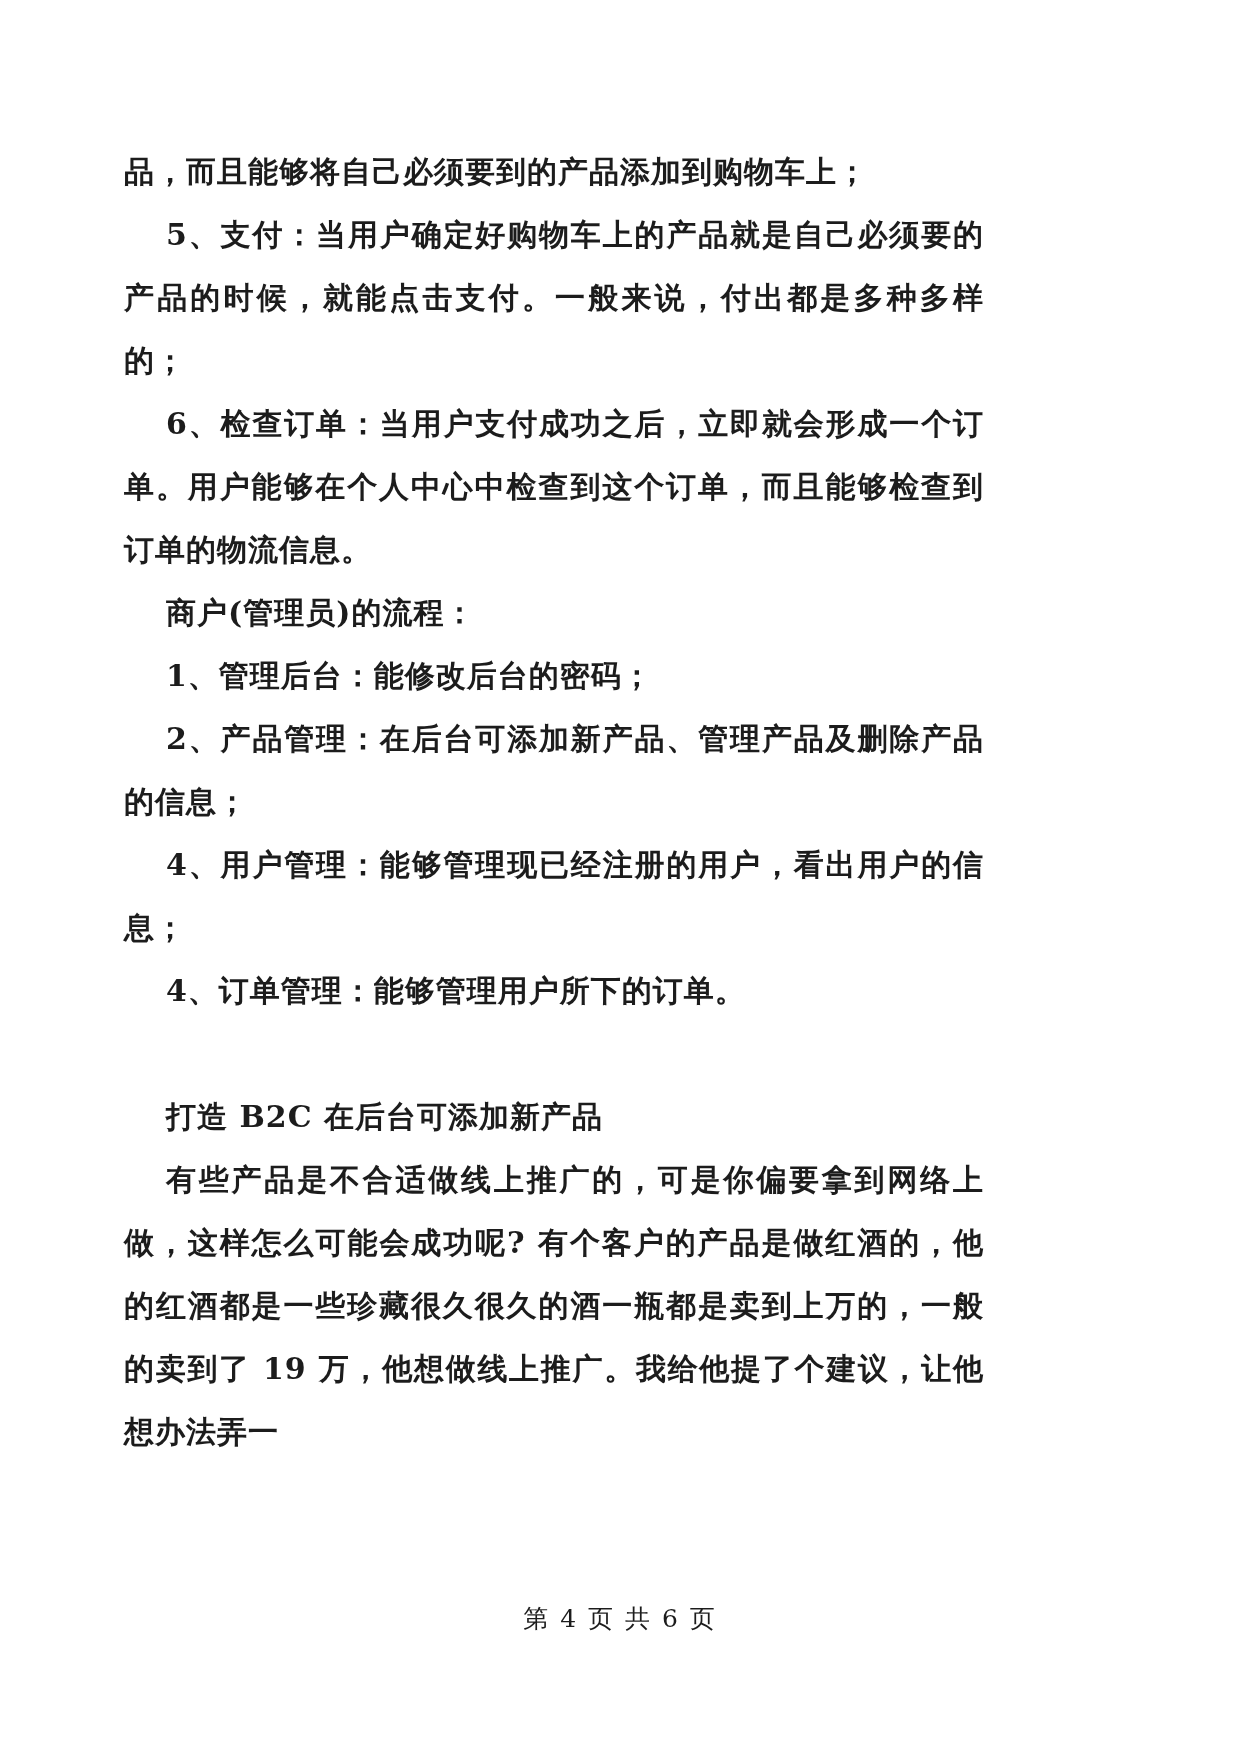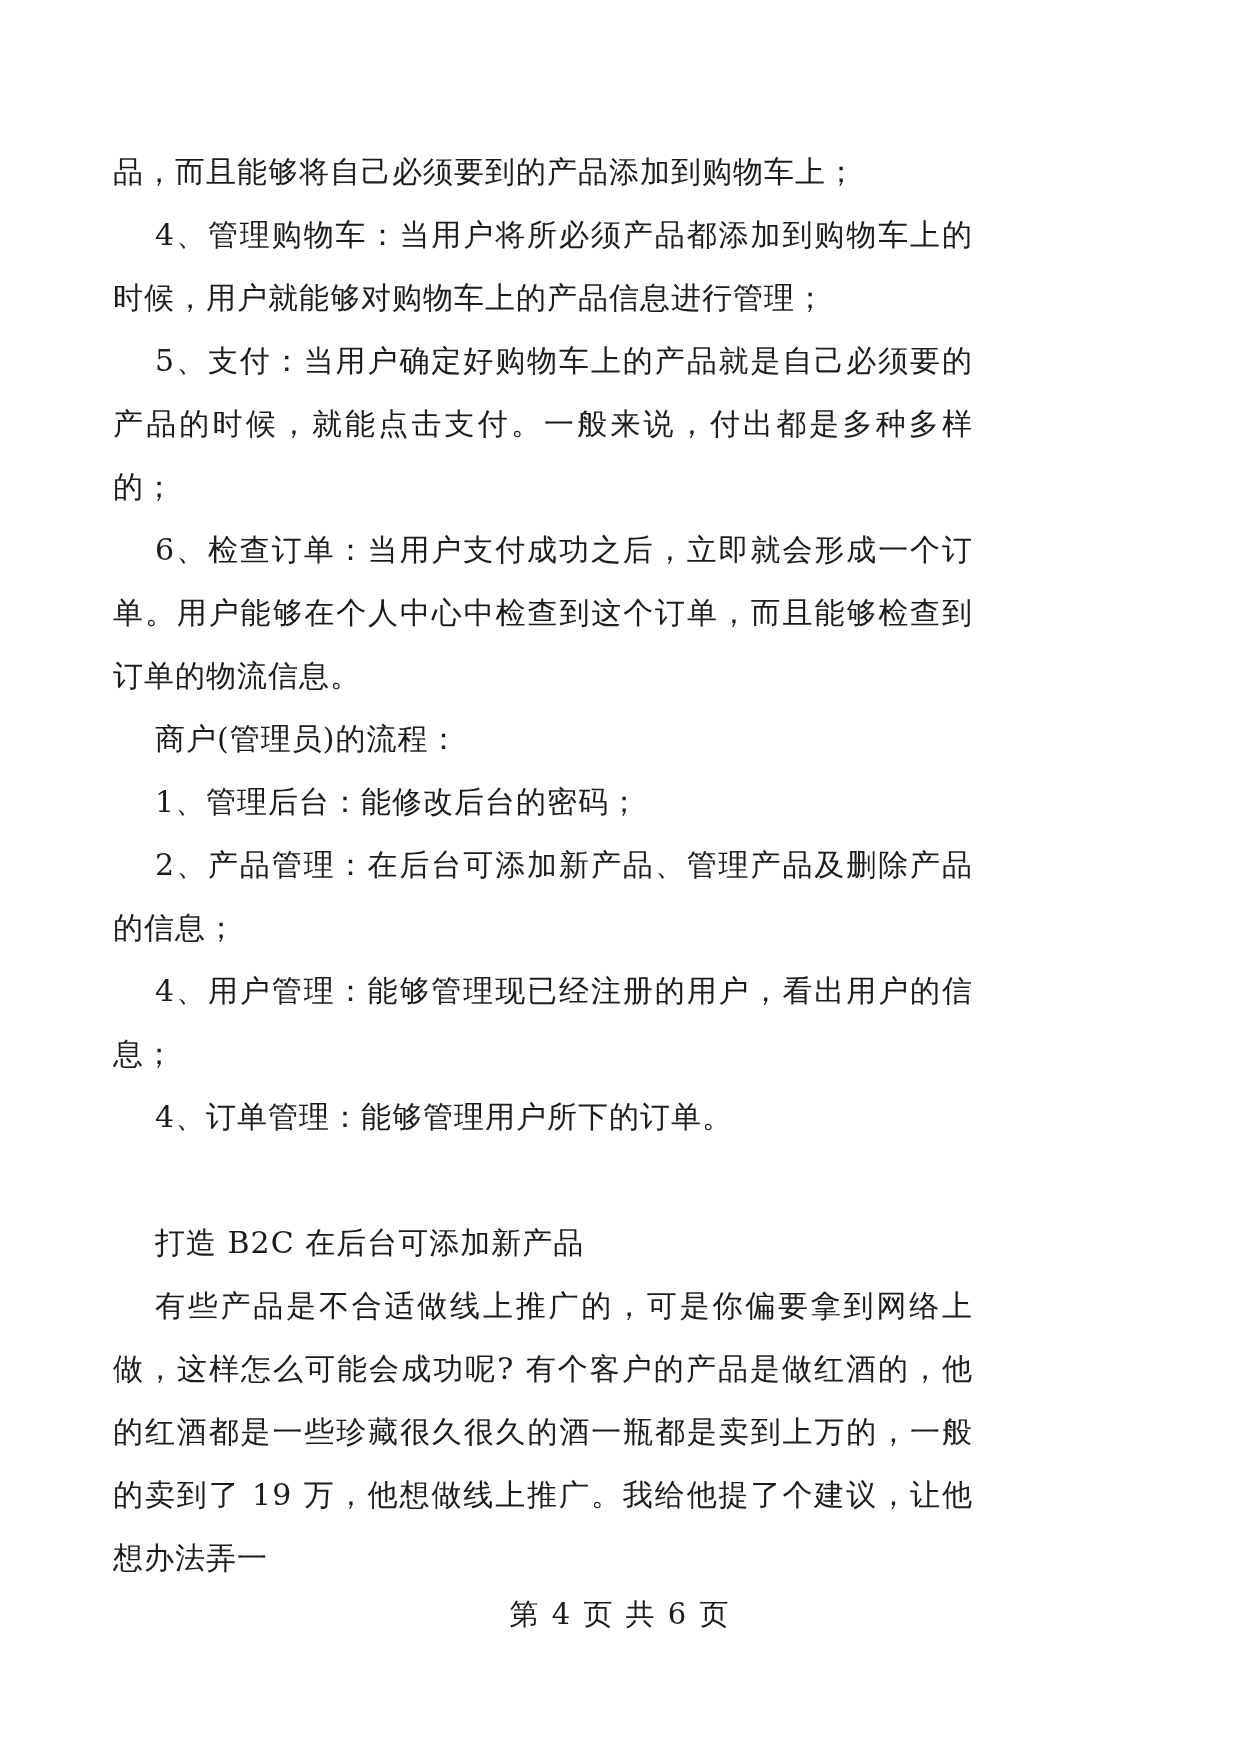--- a/index.html
+++ b/index.html
@@ -12,23 +12,24 @@
     width: 1240px;
     height: 1753px;
     background: #ffffff;
     margin: 0 auto;
     overflow: hidden;
     font-family: "DejaVu Serif", "Liberation Serif", serif;
     color: #1a1a1a;
   }
   .content {
     position: absolute;
-    left: 113px;
+    left: 124px;
     top: 140px;
     width: 860px;
+    font-weight: bold;
   }
   .para {
     font-size: 30px;
     line-height: 63px;
     letter-spacing: 1px;
     text-align: justify;
     margin: 0;
     color: #1c1c1c;
   }
   .indent {
@@ -36,33 +37,32 @@
   }
   .gap {
     height: 63px;
   }
   .footer {
     position: absolute;
     left: 0;
     right: 0;
     bottom: 118px;
     text-align: center;
-    font-size: 29px;
+    font-size: 25px;
     letter-spacing: 2px;
     color: #1c1c1c;
     font-family: "DejaVu Serif", "Liberation Serif", serif;
   }
 </style>
 </head>
 <body>
 
 <div class="page">
   <div class="content">
     <p class="para">品，而且能够将自己必须要到的产品添加到购物车上；</p>
-    <p class="para indent">4、管理购物车：当用户将所必须产品都添加到购物车上的时候，用户就能够对购物车上的产品信息进行管理；</p>
     <p class="para indent">5、支付：当用户确定好购物车上的产品就是自己必须要的产品的时候，就能点击支付。一般来说，付出都是多种多样的；</p>
     <p class="para indent">6、检查订单：当用户支付成功之后，立即就会形成一个订单。用户能够在个人中心中检查到这个订单，而且能够检查到订单的物流信息。</p>
     <p class="para indent">商户(管理员)的流程：</p>
     <p class="para indent">1、管理后台：能修改后台的密码；</p>
     <p class="para indent">2、产品管理：在后台可添加新产品、管理产品及删除产品的信息；</p>
     <p class="para indent">4、用户管理：能够管理现已经注册的用户，看出用户的信息；</p>
     <p class="para indent">4、订单管理：能够管理用户所下的订单。</p>
     <div class="gap"></div>
     <p class="para indent">打造 B2C 在后台可添加新产品</p>
     <p class="para indent">有些产品是不合适做线上推广的，可是你偏要拿到网络上做，这样怎么可能会成功呢? 有个客户的产品是做红酒的，他的红酒都是一些珍藏很久很久的酒一瓶都是卖到上万的，一般的卖到了 19 万，他想做线上推广。我给他提了个建议，让他想办法弄一</p>

